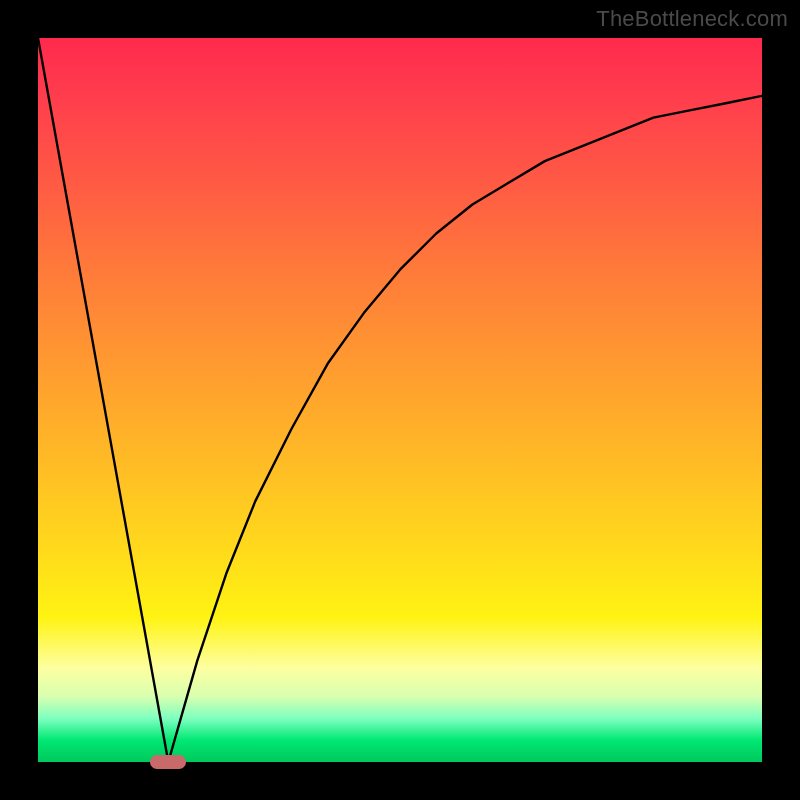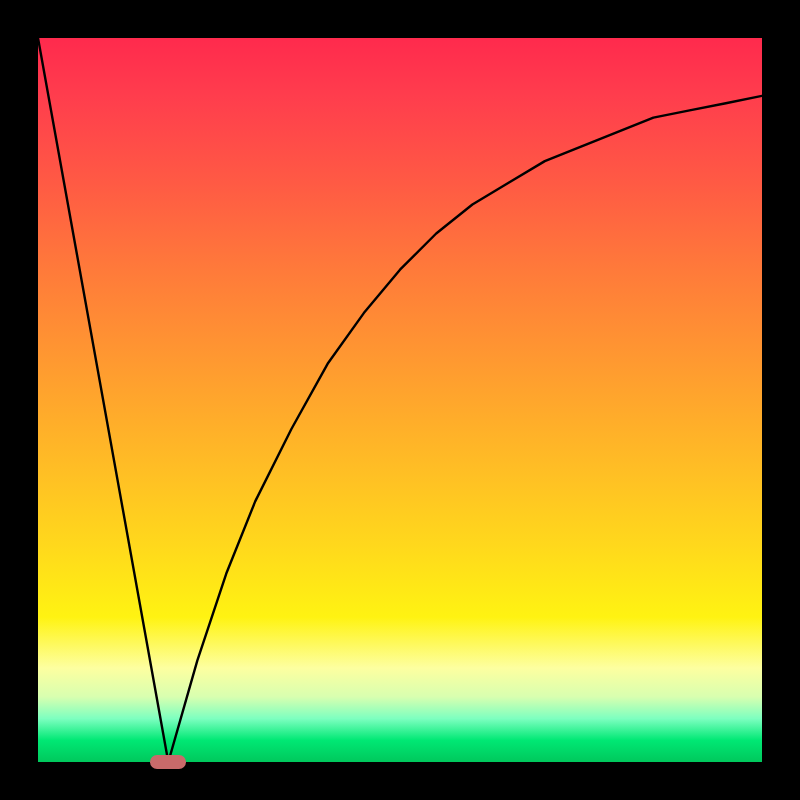--- a/index.html
+++ b/index.html
@@ -67,13 +67,14 @@
 </head>
 <body>
 
 <div class="frame">
   <div class="plot-area">
     <svg class="curve-svg" viewBox="0 0 724 724" preserveAspectRatio="none">
       <path fill="none" stroke="#000" stroke-width="2.4" stroke-linecap="round" stroke-linejoin="round" d="M 0.0 0.0 L 130.3 724.0 L 130.3 724.0 L 159.3 622.6 L 188.2 535.8 L 217.2 463.4 L 253.4 391.0 L 289.6 325.8 L 325.8 275.1 L 362.0 231.7 L 398.2 195.5 L 434.4 166.5 L 470.6 144.8 L 506.8 123.1 L 543.0 108.6 L 579.2 94.1 L 615.4 79.6 L 651.6 72.4 L 687.8 65.2 L 724.0 57.9"></path>
     </svg>
     <div class="marker" style="left: 130.32px; top: 724px; background: rgb(201, 106, 106);"></div>
   </div>
+  <div class="watermark">TheBottleneck.com</div>
 </div>
 
 </body></html>

